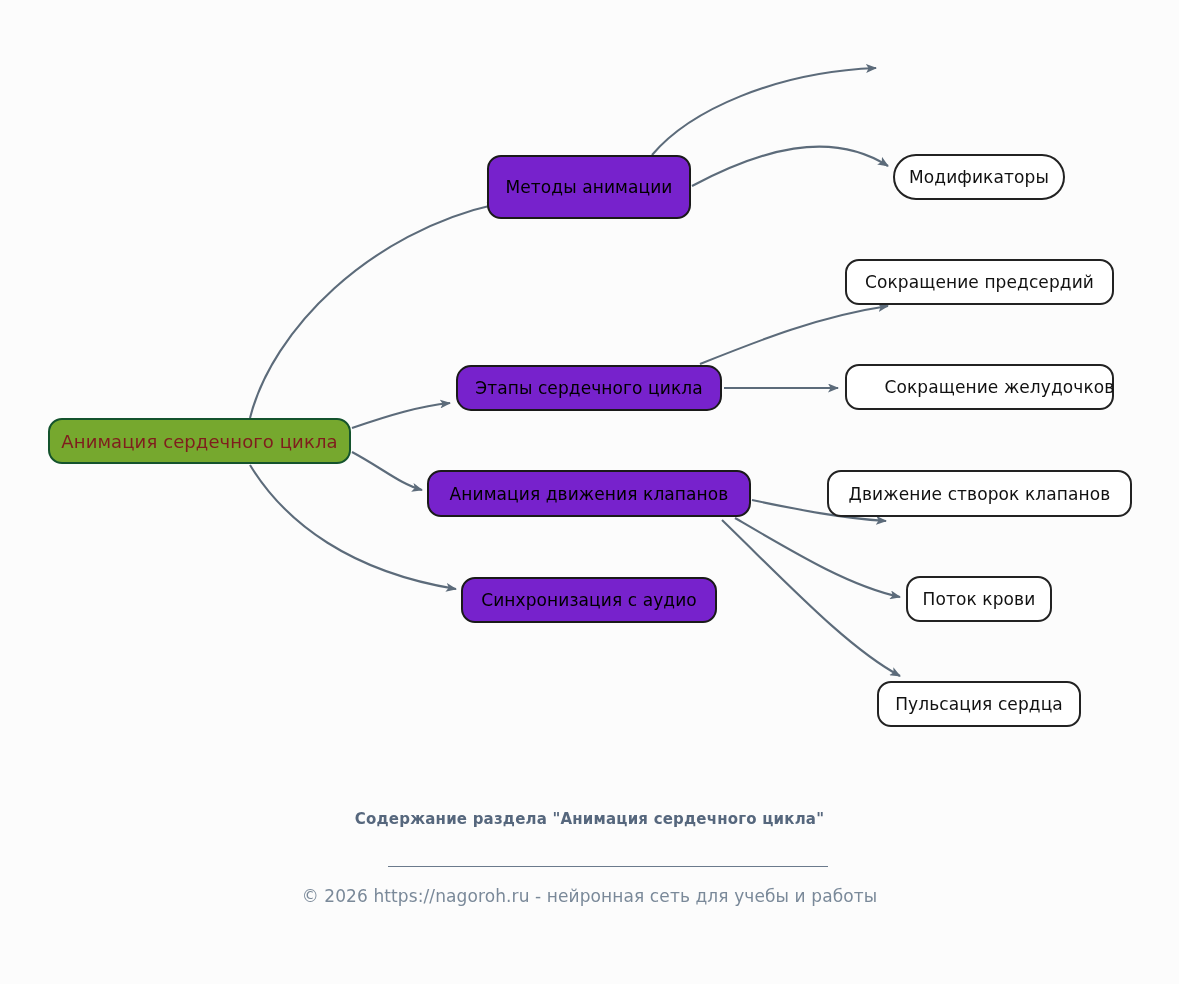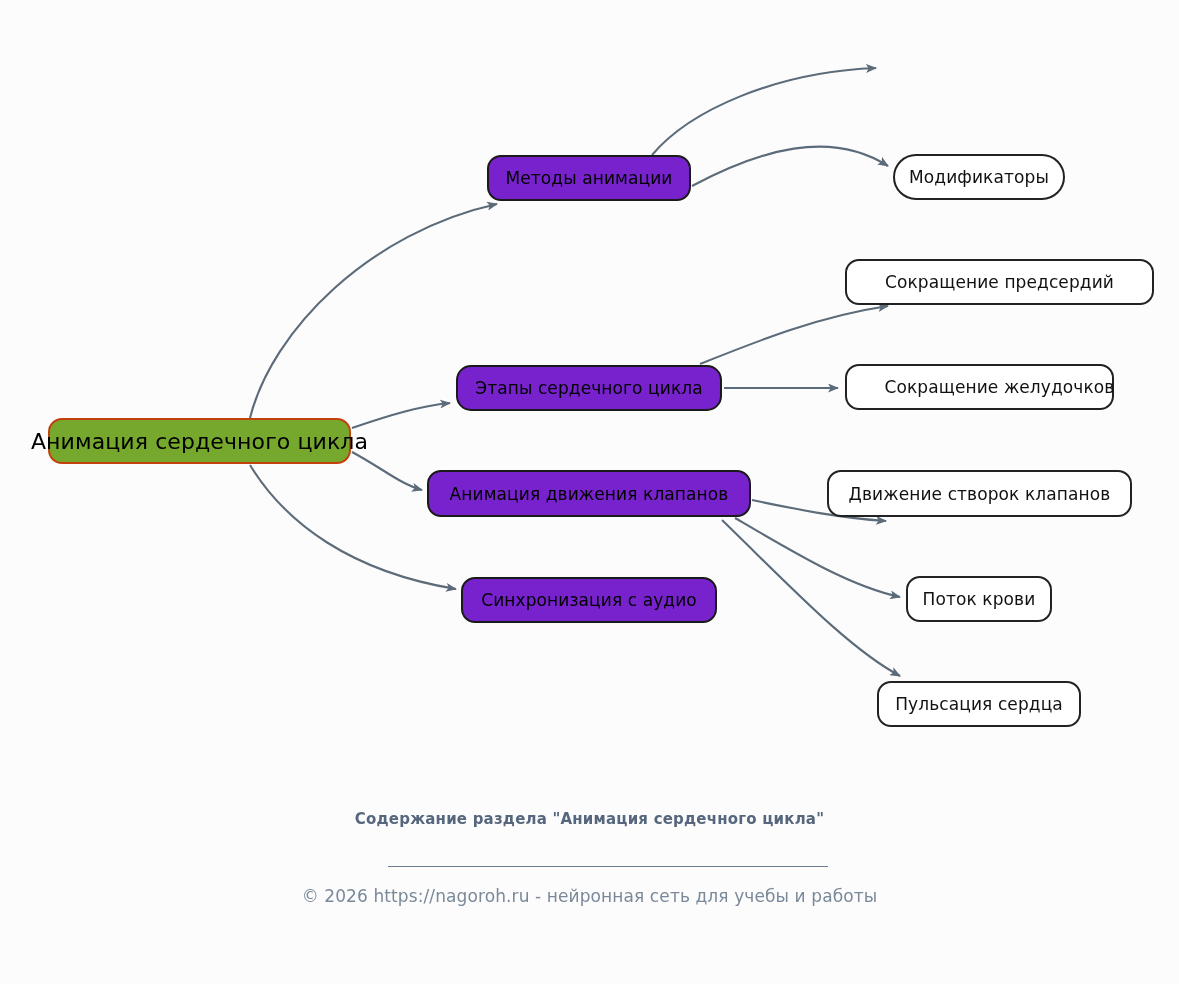--- a/index.html
+++ b/index.html
@@ -34,23 +34,23 @@
     box-sizing: border-box;
     display: flex;
     align-items: center;
     justify-content: center;
     border-radius: 14px;
     white-space: nowrap;
     letter-spacing: 0.1px;
   }
   .node-root {
     background: #76a82e;
-    border: 2px solid #c2410c;
-    color: #000000;
-    font-size: 22px;
+    border: 2px solid #14532d;
+    color: #7f1d1d;
+    font-size: 18px;
   }
   .node-branch {
     background: #7722cc;
     border: 2px solid #1a1a1a;
     color: #000000;
     font-size: 17px;
   }
   .node-leaf {
     background: #ffffff;
     border: 2px solid #222222;
@@ -118,42 +118,42 @@
       <path d="M 752,500 C 800,510 840,518 886,521"></path>
       <path d="M 735,518 C 800,556 850,586 900,597"></path>
       <path d="M 722,520 C 790,586 848,648 900,676"></path>
     </g>
   </svg>
 
   <div class="node node-root" style="left:48px;top:418px;width:303px;height:46px;">
     <span>Анимация сердечного цикла</span>
   </div>
 
-  <div class="node node-branch" style="left:487px;top:155px;width:204px;height:46px;">
+  <div class="node node-branch" style="left:487px;top:155px;width:204px;height:64px;">
     <span>Методы анимации</span>
   </div>
 
   <div class="node node-branch" style="left:456px;top:365px;width:266px;height:46px;border-radius:15px;">
     <span>Этапы сердечного цикла</span>
   </div>
 
   <div class="node node-branch" style="left:427px;top:470px;width:324px;height:47px;">
     <span>Анимация движения клапанов</span>
   </div>
 
   <div class="node node-branch" style="left:461px;top:577px;width:256px;height:46px;">
     <span>Синхронизация с аудио</span>
   </div>
 
 
   <div class="node node-leaf" style="left:893px;top:154px;width:172px;height:46px;border-radius:23px;">
     <span>Модификаторы</span>
   </div>
 
-  <div class="node node-leaf" style="left:845px;top:259px;width:309px;height:46px;">
+  <div class="node node-leaf" style="left:845px;top:259px;width:269px;height:46px;">
     <span>Сокращение предсердий</span>
   </div>
 
   <div class="node node-leaf" style="left:845px;top:364px;width:269px;height:46px;padding-left:40px;">
     <span>Сокращение желудочков</span>
   </div>
 
   <div class="node node-leaf" style="left:827px;top:470px;width:305px;height:47px;">
     <span>Движение створок клапанов</span>
   </div>

